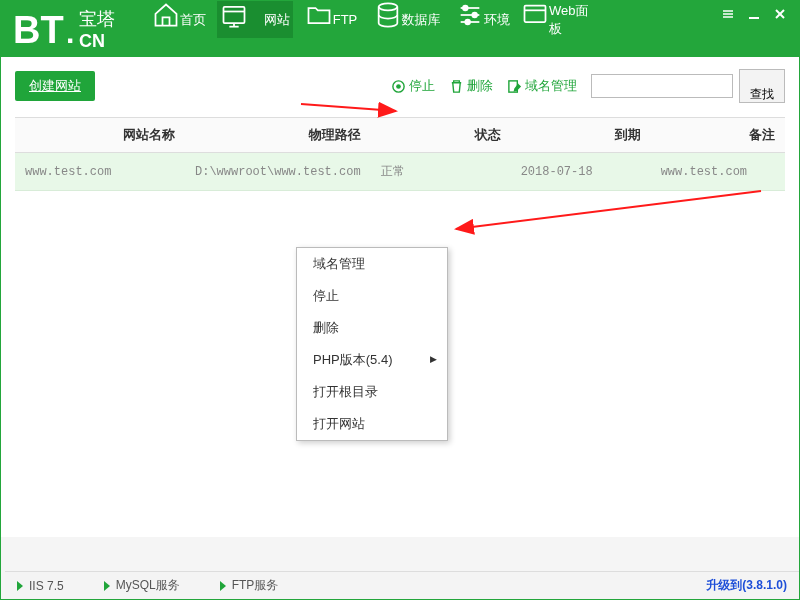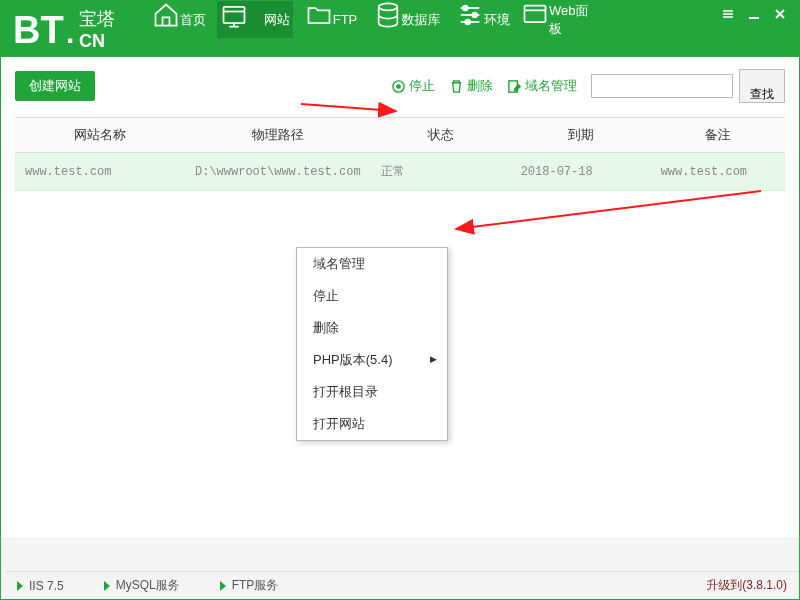--- a/index.html
+++ b/index.html
@@ -15,46 +15,46 @@
   .nav-item.active { background: #1a8e30; gap: 16px; }
   .nav-item .icon { margin-bottom: 6px; }
   .nav-item svg { width: 28px; height: 28px; stroke: #fff; fill: none; stroke-width: 1.5; }
   .win-ctrls { position: absolute; right: 6px; top: 4px; display: flex; gap: 0; }
   .win-btn { width: 26px; height: 18px; display: flex; align-items: center; justify-content: center; cursor: pointer; color: #fff; }
   .win-btn svg { width: 14px; height: 14px; }
 
   
   .content { background: #fff; margin: 0; padding: 12px 14px 0 14px; height: 480px; position: relative; }
   .toolbar { display: flex; align-items: center; margin-bottom: 14px; }
-  .btn-create { background: #20a53a; color: #fff; border: none; padding: 6px 14px; font-size: 13px; cursor: pointer; border-radius: 2px; }
+  .btn-create { background: #20a53a; color: #fff; border: none; padding: 6px 14px; font-size: 13px; cursor: pointer; border-radius: 2px; text-decoration: underline; }
   .spacer { flex: 1; }
   .link-action { display: inline-flex; align-items: center; font-size: 13px; color: #20a53a; margin-right: 14px; cursor: pointer; }
   .link-action svg { width: 15px; height: 15px; margin-right: 3px; stroke: #20a53a; fill: none; stroke-width: 1.5; }
   .search-input { width: 142px; height: 24px; border: 1px solid #bbb; padding: 0 4px; font-size: 12px; }
   .btn-search { height: 24px; padding: 16px 10px; font-size: 12px; border: 1px solid #bbb; background: #f3f3f3; cursor: pointer; margin-left: 6px; }
 
   
   table { width: 100%; border-collapse: collapse; font-size: 13px; }
-  thead th { text-align: center; padding: 8px 10px; border-top: 1px solid #ddd; border-bottom: 1px solid #ddd; background: #fafafa; color: #333; font-weight: normal; }
+  thead th { text-align: right; padding: 8px 10px; border-top: 1px solid #ddd; border-bottom: 1px solid #ddd; background: #fafafa; color: #333; font-weight: bold; }
   tbody td { padding: 10px 10px; font-size: 12px; color: #888; font-family: Liberation Mono, monospace; }
   tbody tr { background: #e8f8e8; border-bottom: 1px solid #d8ecd8; }
 
   
   .context-menu { position: absolute; left: 295px; top: 190px; width: 152px; background: #fff; border: 1px solid #bbb; box-shadow: 2px 2px 6px rgba(0,0,0,0.2); z-index: 50; }
   .context-menu li { list-style: none; padding: 7px 16px; font-size: 13px; color: #333; cursor: pointer; position: relative; }
   .context-menu li.has-sub::after { content: "▶"; font-size: 9px; position: absolute; right: 10px; top: 10px; color: #333; }
 
   
   .arrows { position: absolute; left: 0; top: 0; width: 800px; height: 600px; pointer-events: none; z-index: 60; }
 
   
   .statusbar { position: absolute; bottom: 0; left: 4px; right: 0; height: 28px; background: #f4f4f4; border-top: 1px solid #ddd; display: flex; align-items: center; font-size: 12px; color: #555; padding: 0 12px; }
   .status-item { display: inline-flex; align-items: center; margin-right: 40px; }
   .status-item .tri { width: 0; height: 0; border-left: 6px solid #20a53a; border-top: 5px solid transparent; border-bottom: 5px solid transparent; margin-right: 6px; }
-  .status-right { margin-left: auto; color: #7f1d1d; }
+  .status-right { margin-left: auto; color: #1d4ed8; font-weight: bold; }
 </style>
 </head>
 <body>
 
 <div class="header">
   <div class="logo">
     <svg viewBox="0 0 120 58">
       <text x="2" y="42" font-size="38" font-weight="bold" fill="#fff" font-family="Arial">BT</text>
       <text x="55" y="42" font-size="30" font-weight="bold" fill="#fff" font-family="Arial">.</text>
       <text x="68" y="24" font-size="18" fill="#fff">宝塔</text>

